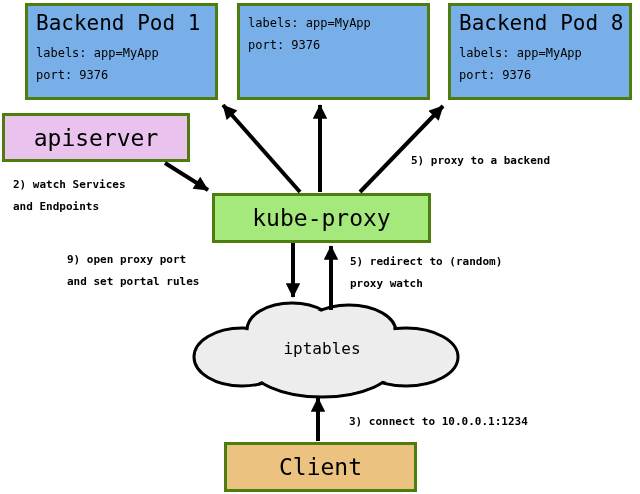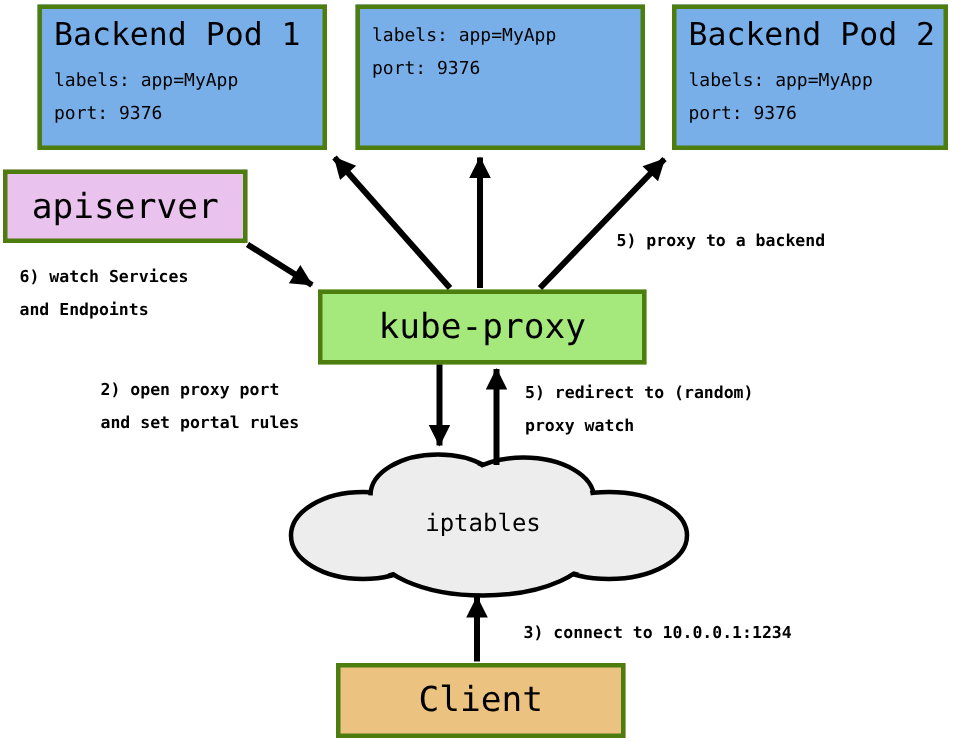--- a/index.html
+++ b/index.html
@@ -93,44 +93,44 @@
     <div class="pod-line first">labels: app=MyApp</div>
     <div class="pod-line">port: 9376</div>
   </div>
 
   <div class="box pod" style="left:237px; top:3px; width:193px; height:97px;">
     <div class="pod-line first">labels: app=MyApp</div>
     <div class="pod-line">port: 9376</div>
   </div>
 
   <div class="box pod" style="left:448px; top:3px; width:184px; height:97px;">
-    <div class="pod-title">Backend Pod 2</div>
+    <div class="pod-title">Backend Pod 8</div>
     <div class="pod-line first">labels: app=MyApp</div>
     <div class="pod-line">port: 9376</div>
   </div>
 
-  <div class="box apiserver label-box" style="left:2px; top:113px; width:163px; height:49px;">
+  <div class="box apiserver label-box" style="left:2px; top:113px; width:188px; height:49px;">
     <span>apiserver</span>
   </div>
 
   <div class="box client label-box" style="left:224px; top:442px; width:193px; height:50px;">
     <span>Client</span>
   </div>
 
   <div class="box kube-proxy label-box" style="left:212px; top:193px; width:219px; height:50px;">
     <span>kube-proxy</span>
   </div>
 
   <div class="ann" style="left:13px; top:174px;">
-    <div>6) watch Services</div>
+    <div>2) watch Services</div>
     <div>and Endpoints</div>
   </div>
 
   <div class="ann" style="left:67px; top:249px;">
-    <div>2) open proxy port</div>
+    <div>9) open proxy port</div>
     <div>and set portal rules</div>
   </div>
 
   <div class="ann" style="left:333px; top:411px;margin-left:16px;">
     <div>3) connect to 10.0.0.1:1234</div>
   </div>
 
   <div class="ann" style="left:350px; top:251px;">
     <div>5) redirect to (random)</div>
     <div>proxy watch</div>

